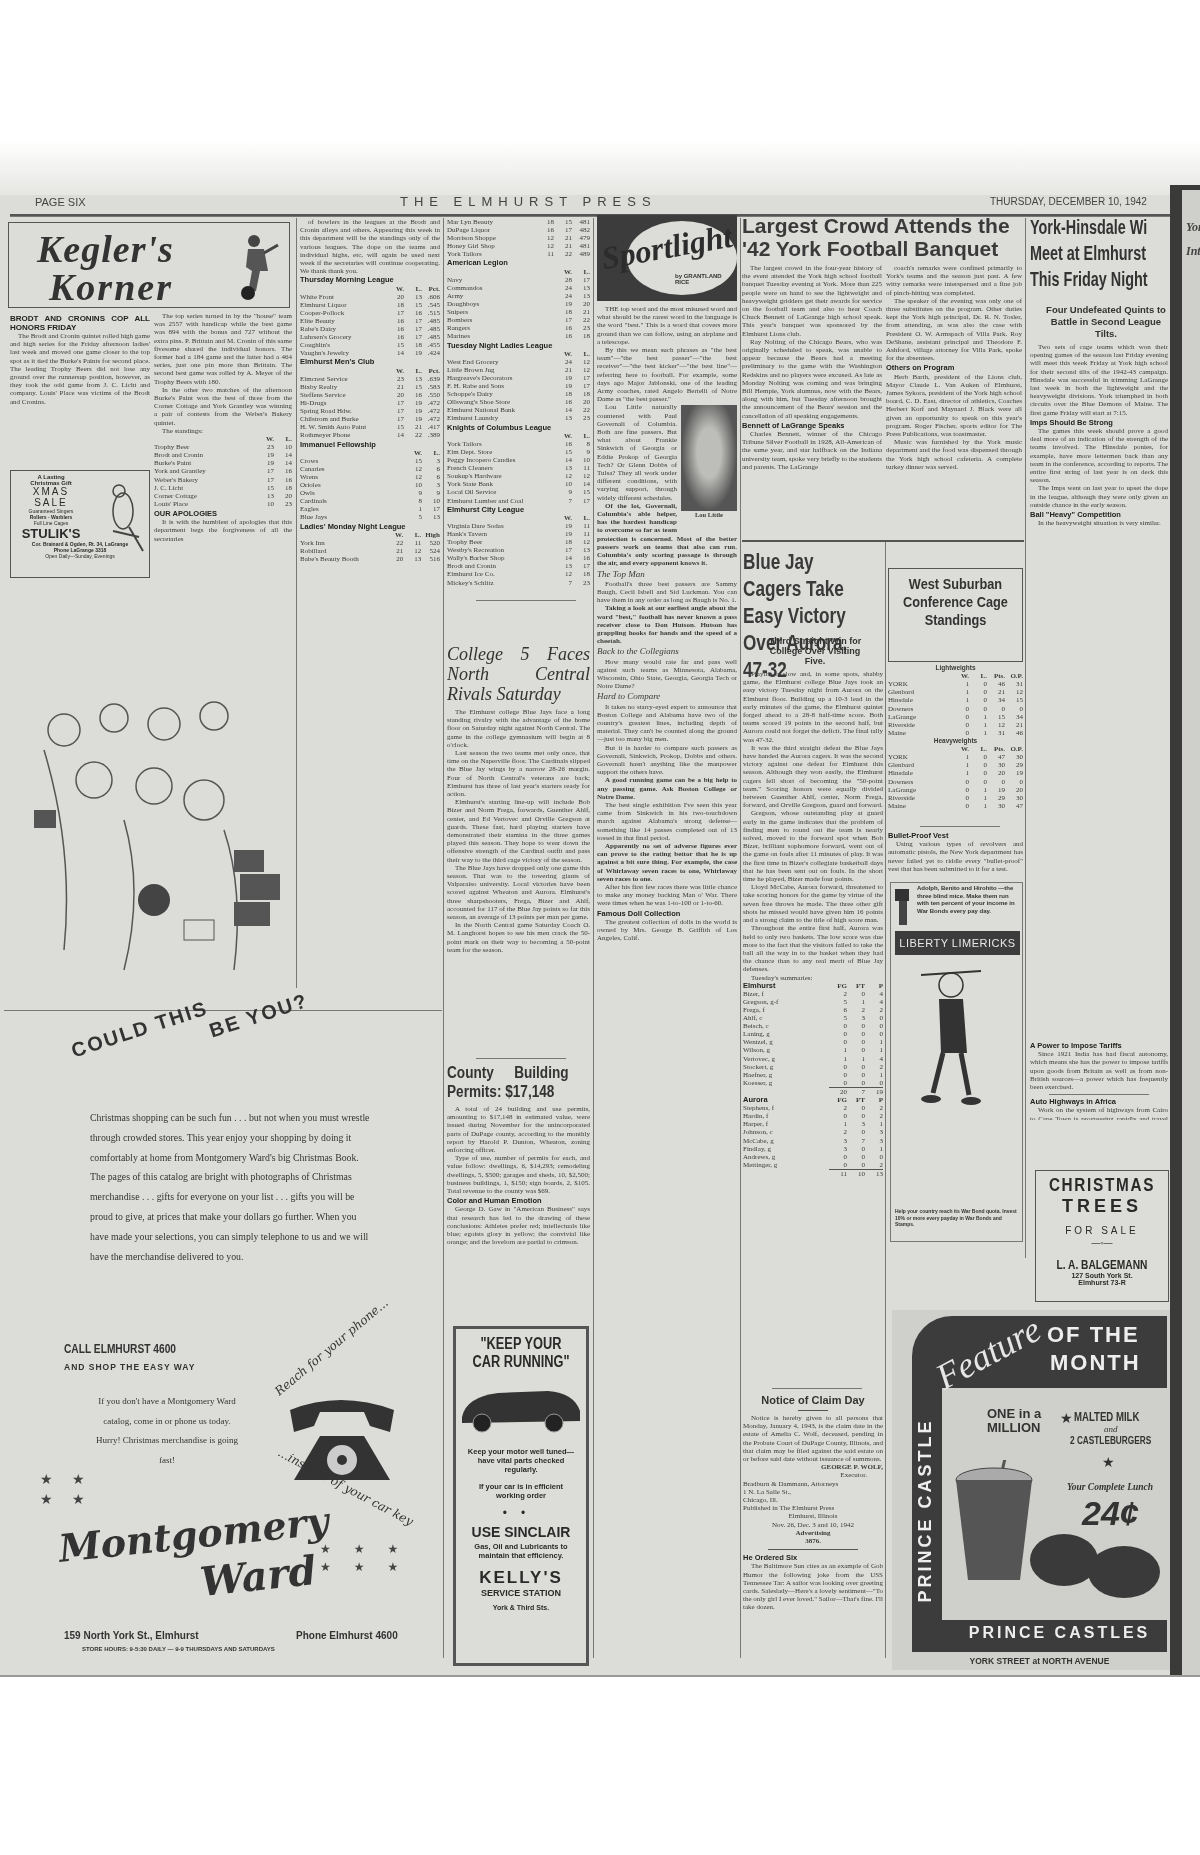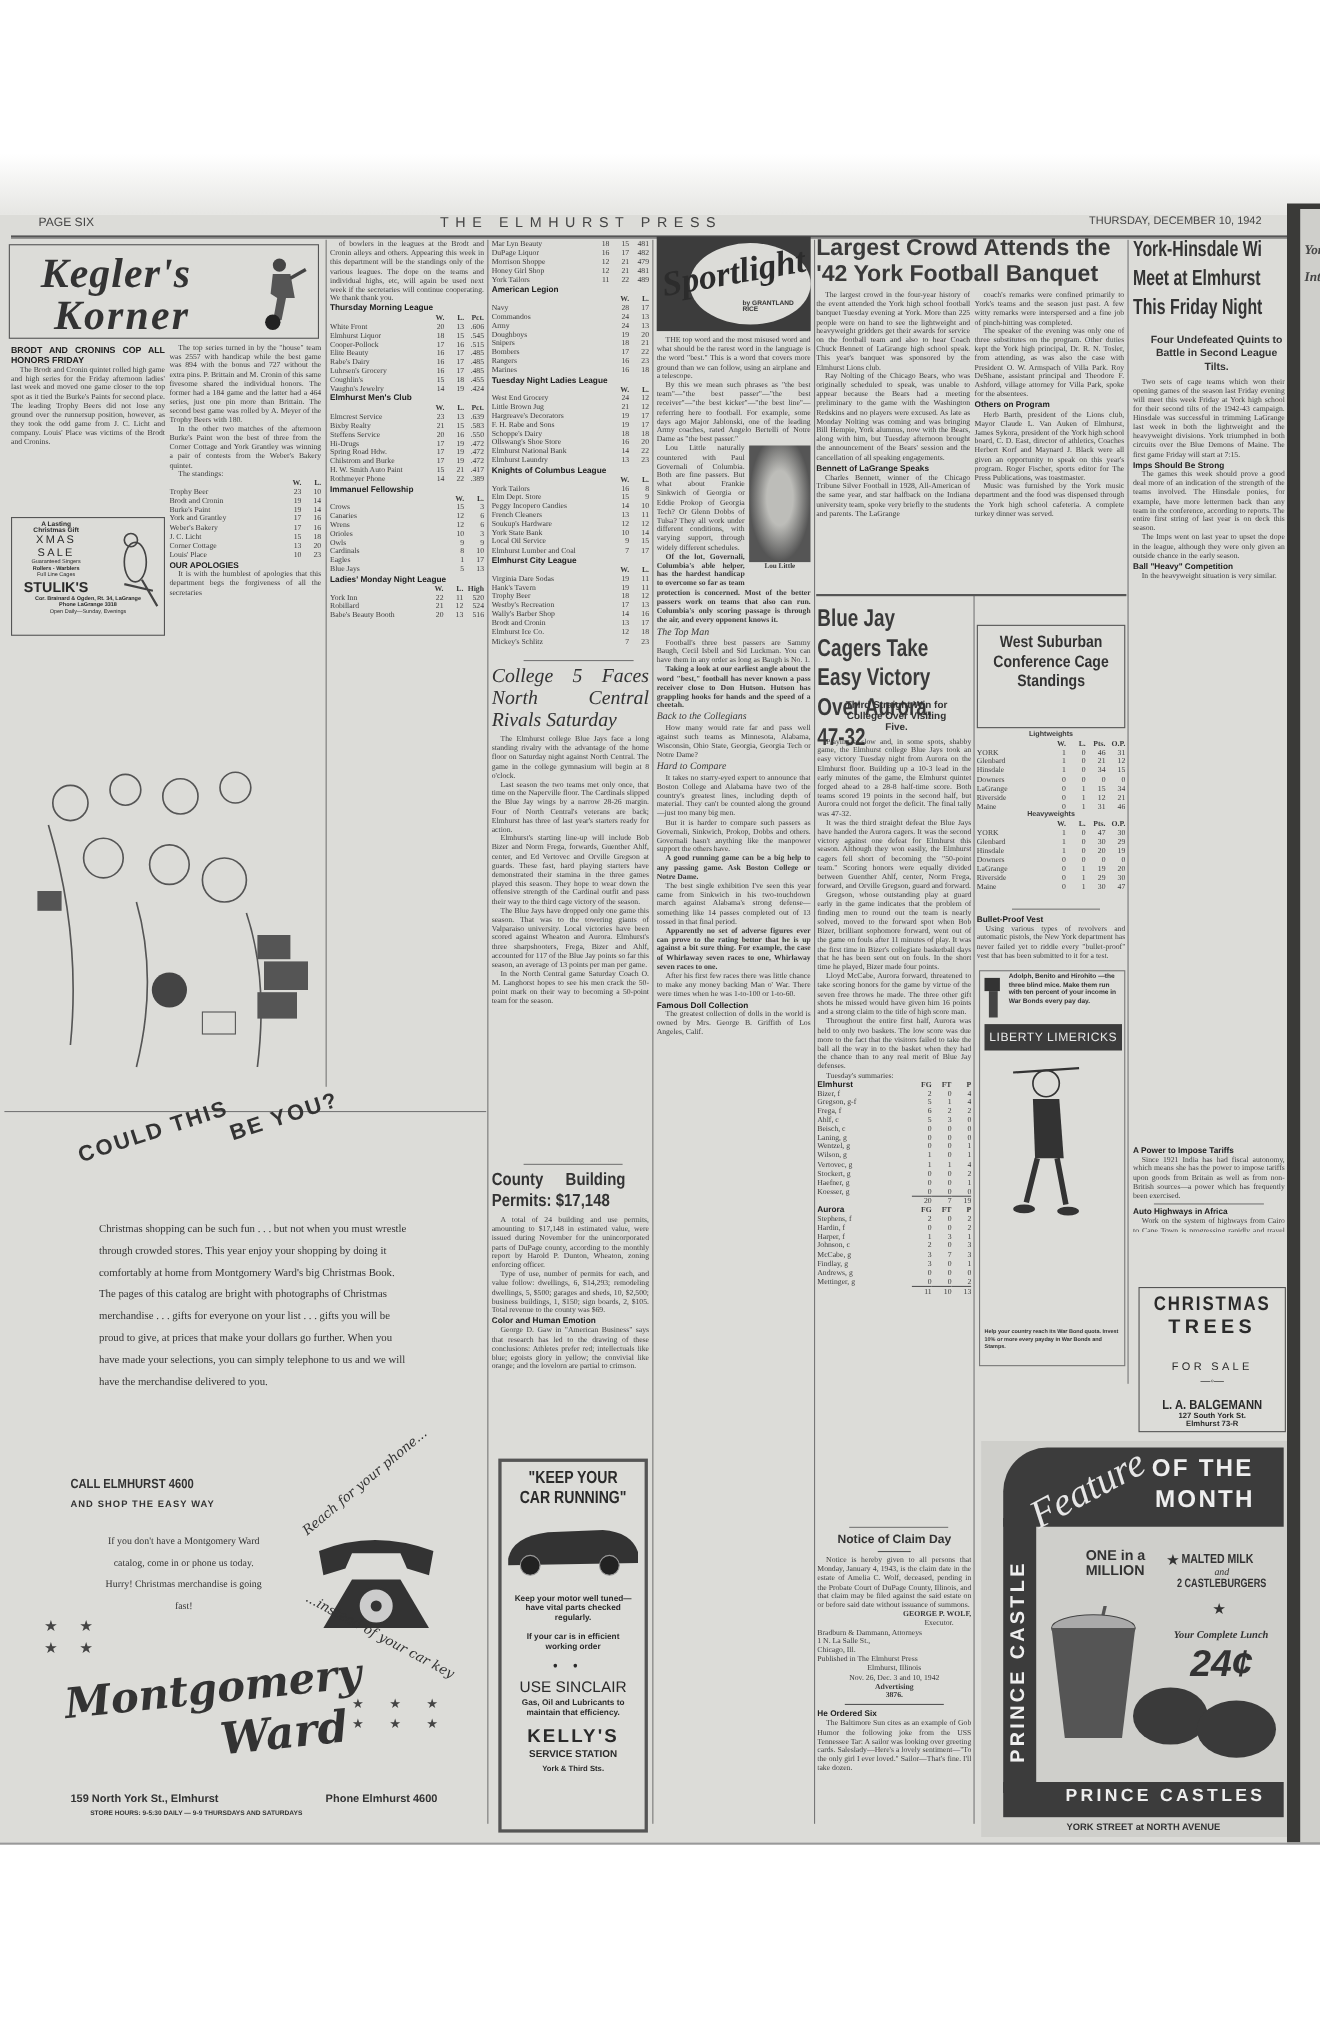--- a/index.html
+++ b/index.html
@@ -577,21 +577,21 @@
           <td>Mickey's Schlitz</td>
           <td class="n">7</td>
           <td class="n">23</td>
         </tr>
   </tbody>
     </table>
 </div>
 
 <div class="hline" style="left:476px; top:600px; width:100px;"></div>
 <div class="col" style="left:447px; top:604px; width:143px; height:420px;">
-  <div style="font-family:'Liberation Serif',serif; font-style:italic; font-size:18px; line-height:20px; color:#333; margin-bottom:4px;">College 5 Faces North Central Rivals Saturday</div>
+  <div style="font-family:'Liberation Serif',serif; font-style:italic; font-size:18px; line-height:20px; color:#333; margin-bottom:4px;margin-top:40px;">College 5 Faces North Central Rivals Saturday</div>
   <div class="para">The Elmhurst college Blue Jays face a long standing rivalry with the advantage of the home floor on Saturday night against North Central. The game in the college gymnasium will begin at 8 o'clock.</div>
   <div class="para">Last season the two teams met only once, that time on the Naperville floor. The Cardinals slipped the Blue Jay wings by a narrow 28-26 margin. Four of North Central's veterans are back; Elmhurst has three of last year's starters ready for action.</div>
   <div class="para">Elmhurst's starting line-up will include Bob Bizer and Norm Frega, forwards, Guenther Ahlf, center, and Ed Vertovec and Orville Gregson at guards. These fast, hard playing starters have demonstrated their stamina in the three games played this season. They hope to wear down the offensive strength of the Cardinal outfit and pass their way to the third cage victory of the season.</div>
   <div class="para">The Blue Jays have dropped only one game this season. That was to the towering giants of Valparaiso university. Local victories have been scored against Wheaton and Aurora. Elmhurst's three sharpshooters, Frega, Bizer and Ahlf, accounted for 117 of the Blue Jay points so far this season, an average of 13 points per man per game.</div>
   <div class="para">In the North Central game Saturday Coach O. M. Langhorst hopes to see his men crack the 50-point mark on their way to becoming a 50-point team for the season.</div>
 </div>
 
 <div class="hline" style="left:476px; top:1058px; width:90px;"></div>
 <div class="col" style="left:447px; top:1063px; width:143px; height:240px;">
   <div class="hd-sans" style="font-family:'Liberation Sans',sans-serif; font-size:16px; line-height:19px; color:#333; margin-bottom:4px; transform:scaleX(0.85); transform-origin:left;">County Building Permits: $17,148</div>
@@ -605,21 +605,21 @@
   <div style="font-size:16px; font-weight:bold; margin-top:6px; transform:scaleX(0.8);">"KEEP YOUR</div>
   <div style="font-size:16px; font-weight:bold; transform:scaleX(0.8);">CAR RUNNING"</div>
   <svg width="126" height="60" style="margin-top:6px;">
     <path d="M4 40 Q8 20 40 16 L90 14 Q116 16 122 34 L122 44 L4 46 Z" fill="#333"></path>
     <circle cx="24" cy="46" r="9" fill="#222" stroke="#999"></circle>
     <circle cx="96" cy="46" r="9" fill="#222" stroke="#999"></circle>
   </svg>
   <div style="font-size:7.5px; font-weight:bold; padding:6px 8px 0;">Keep your motor well tuned—have vital parts checked regularly.</div>
   <div style="font-size:7.5px; font-weight:bold; padding:8px 8px 0;">If your car is in efficient working order</div>
   <div style="font-size:12px; letter-spacing:14px; margin-top:6px;">••</div>
-  <div style="font-size:14px; font-weight:normal; margin-top:4px;">USE SINCLAIR</div>
+  <div style="font-size:14px; font-weight:bold; margin-top:4px;">USE SINCLAIR</div>
   <div style="font-size:7.5px; font-weight:bold; padding:2px 8px 0;">Gas, Oil and Lubricants to maintain that efficiency.</div>
   <div style="font-size:17px; font-weight:bold; margin-top:8px; letter-spacing:2px;">KELLY'S</div>
   <div style="font-size:9px; font-weight:bold;">SERVICE STATION</div>
   <div style="font-size:7px; font-weight:bold; margin-top:6px;">York &amp; Third Sts.</div>
 </div>
 
 <div class="abs dark" style="left:597px; top:215px; width:140px; height:86px; border-radius:0;">
   <div class="abs" style="left:30px; top:6px; width:110px; height:74px; border-radius:50%; background:#dcdcd8;"></div>
   <div class="abs" style="left:4px; top:14px; font-family:'Liberation Serif',serif; font-style:italic; font-weight:bold; font-size:32px; color:#2c2c2c; transform:rotate(-10deg);">Sportlight</div>
   <div class="abs" style="left:78px; top:58px; font-family:'Liberation Sans',sans-serif; font-size:6px; font-weight:bold; color:#333;">by GRANTLAND RICE</div>
@@ -1013,21 +1013,21 @@
   <div class="subhd">A Power to Impose Tariffs</div>
   <div class="para">Since 1921 India has had fiscal autonomy, which means she has the power to impose tariffs upon goods from Britain as well as from non-British sources—a power which has frequently been exercised.</div>
   <div style="width:100px; height:1px; background:#777; margin:3px auto;"></div>
   <div class="subhd">Auto Highways in Africa</div>
   <div class="para">Work on the system of highways from Cairo to Cape Town is progressing rapidly and travel the length of Africa will soon be possible.</div>
 </div>
 
 <div class="box" style="left:1035px; top:1170px; width:134px; height:132px; text-align:center; font-family:'Liberation Sans',sans-serif;">
   <div style="font-size:18px; font-weight:bold; letter-spacing:2px; margin-top:4px; transform:scaleX(0.85);">CHRISTMAS</div>
   <div style="font-size:18px; font-weight:bold; letter-spacing:4px;">TREES</div>
-  <div style="font-size:10px; letter-spacing:3px; margin-top:20px;">FOR SALE</div>
+  <div style="font-size:10px; letter-spacing:3px; margin-top:8px;">FOR SALE</div>
   <div style="font-size:9px; margin-top:2px;">—◦—</div>
   <div style="font-size:12px; font-weight:bold; margin-top:10px; transform:scaleX(0.85);">L. A. BALGEMANN</div>
   <div style="font-size:7px; font-weight:bold;">127 South York St.</div>
   <div style="font-size:7px; font-weight:bold;">Elmhurst 73-R</div>
 </div>
 
 <div class="abs" style="left:892px; top:1310px; width:278px; height:360px; background:#cfcfcb;">
   <div class="abs dark" style="left:20px; top:6px; width:255px; height:72px; border-radius:40px 0 0 0;"></div>
   <div class="abs dark" style="left:20px; top:70px; width:30px; height:250px;"></div>
   <div class="abs dark" style="left:20px; top:310px; width:255px; height:32px;"></div>

